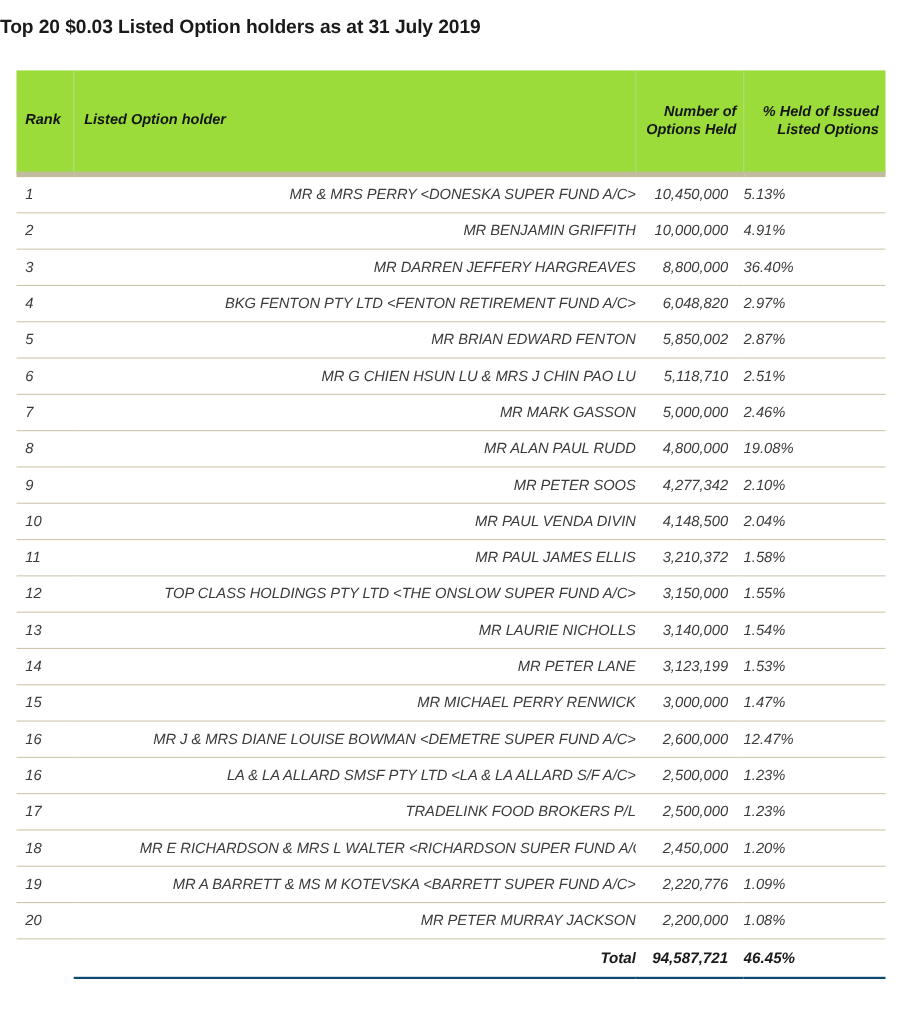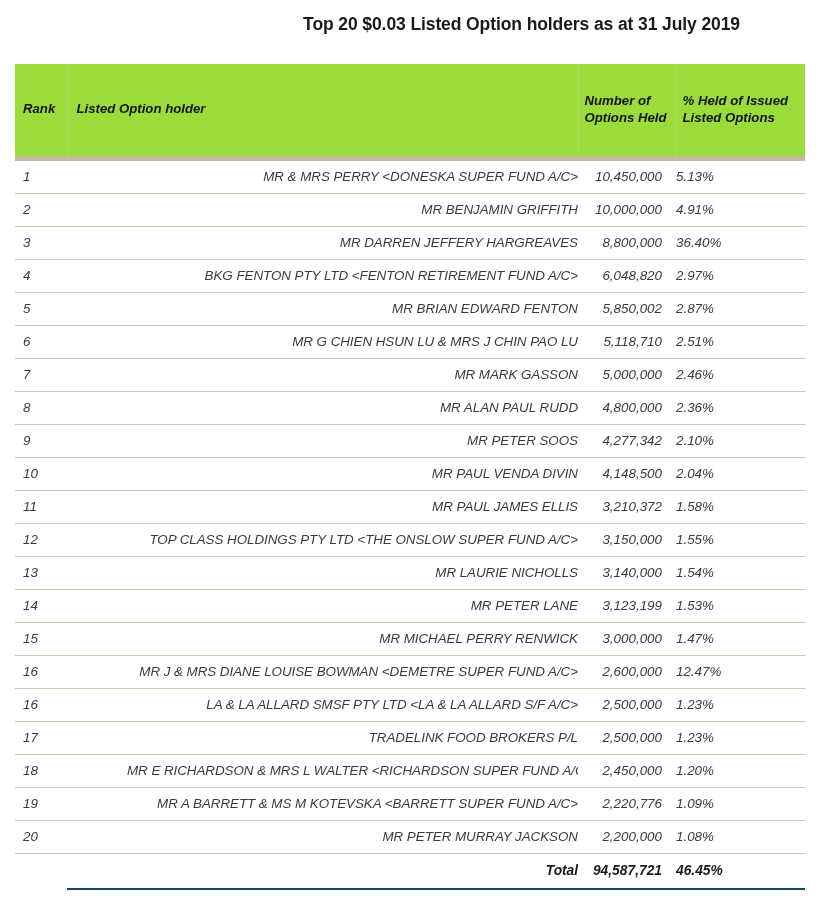--- a/index.html
+++ b/index.html
@@ -23,21 +23,21 @@
     height: 918px;
     background: #ffffff;
   }
 
   
   .title {
     position: absolute;
     left: 0;
     top: 14px;
     width: 740px;
-    text-align: right;
+    text-align: left;
     font-size: 17.5px;
     font-weight: bold;
     letter-spacing: -0.1px;
     color: #1a1a1a;
     white-space: nowrap;
   }
 
   
   .table-wrap {
     position: absolute;
@@ -76,21 +76,21 @@
     text-align: left;
     padding-left: 8px;
   }
   thead th.th-name {
     text-align: left;
     padding-left: 9px;
     margin-top: 48px;
   }
   thead th.th-num,
   thead th.th-pct {
-    text-align: left;
+    text-align: right;
     padding: 0 6px;
   }
   thead th.th-pct { border-right: none; }
   thead th span.hdr-line { display: block; }
 
   
   tbody td {
     font-size: 13.4px;
     color: #3b3b3b;
     height: 32px;
@@ -204,21 +204,21 @@
           <tr>
             <td class="cell-rank">7</td>
             <td class="cell-name">MR MARK GASSON</td>
             <td class="cell-num">5,000,000</td>
             <td class="cell-pct">2.46%</td>
           </tr>
           <tr>
             <td class="cell-rank">8</td>
             <td class="cell-name">MR ALAN PAUL RUDD</td>
             <td class="cell-num">4,800,000</td>
-            <td class="cell-pct">2.36%</td>
+            <td class="cell-pct">19.08%</td>
           </tr>
           <tr>
             <td class="cell-rank">9</td>
             <td class="cell-name">MR PETER SOOS</td>
             <td class="cell-num">4,277,342</td>
             <td class="cell-pct">2.10%</td>
           </tr>
           <tr>
             <td class="cell-rank">10</td>
             <td class="cell-name">MR PAUL VENDA DIVIN</td>

